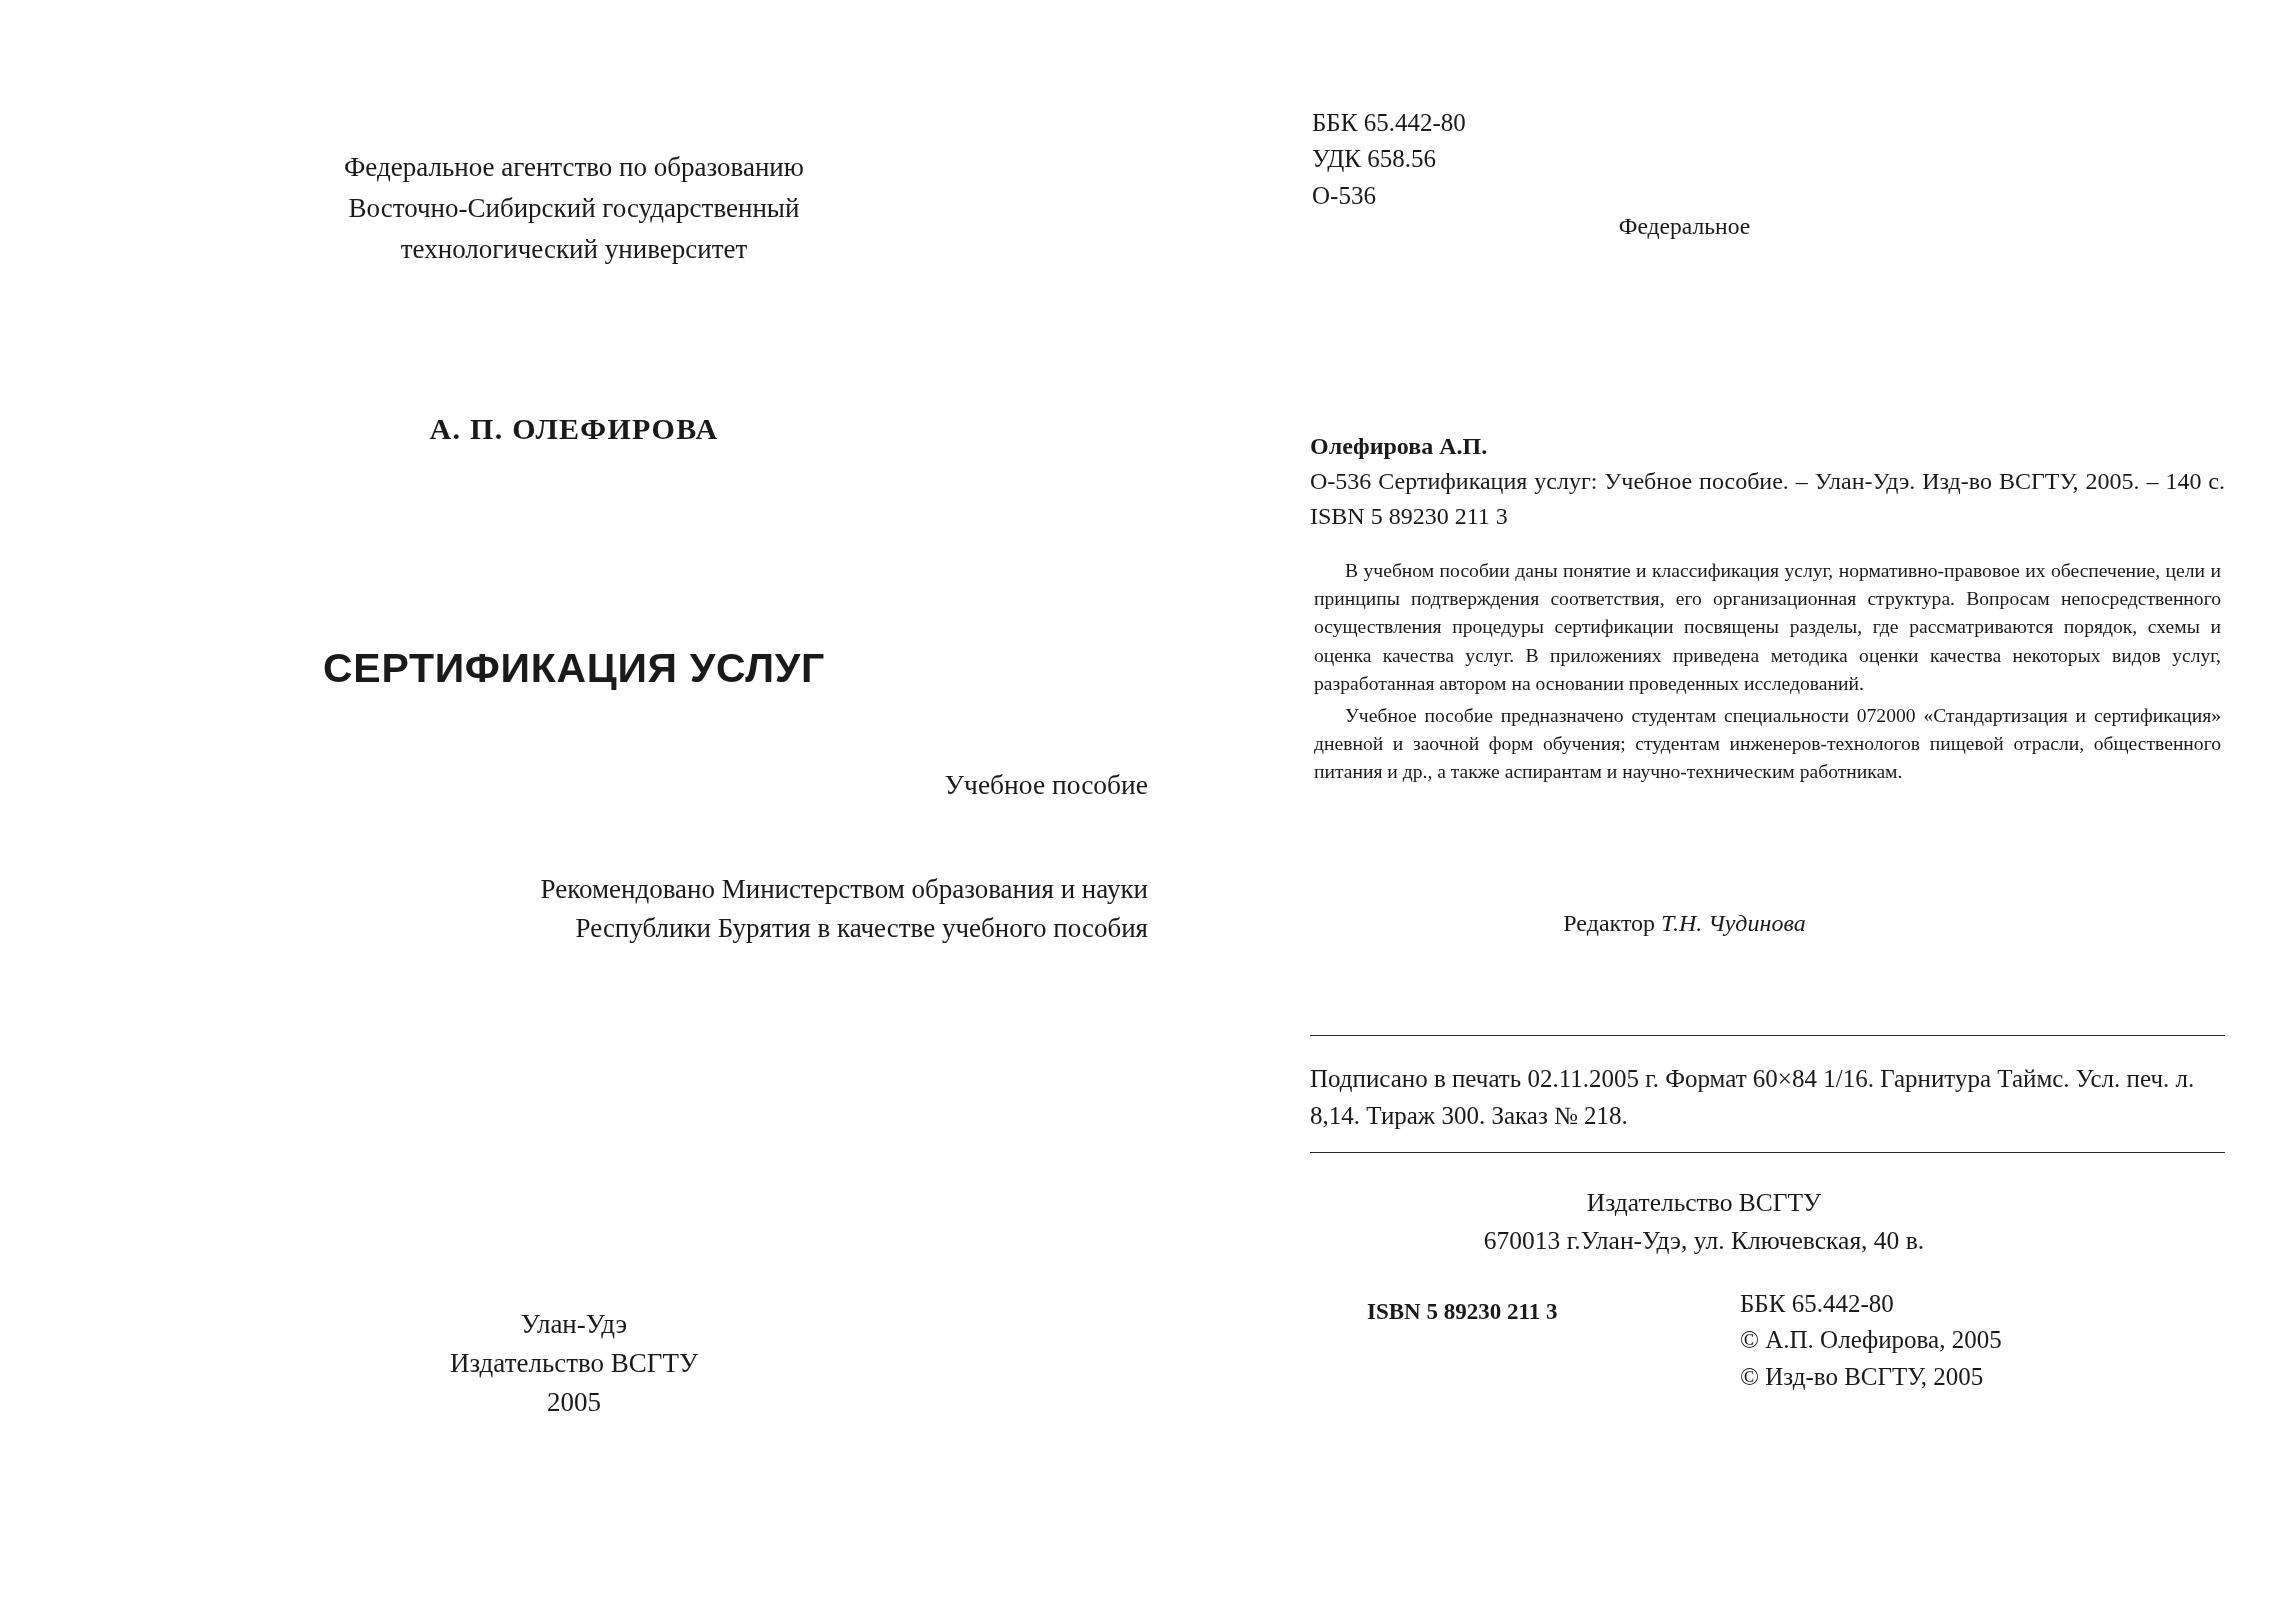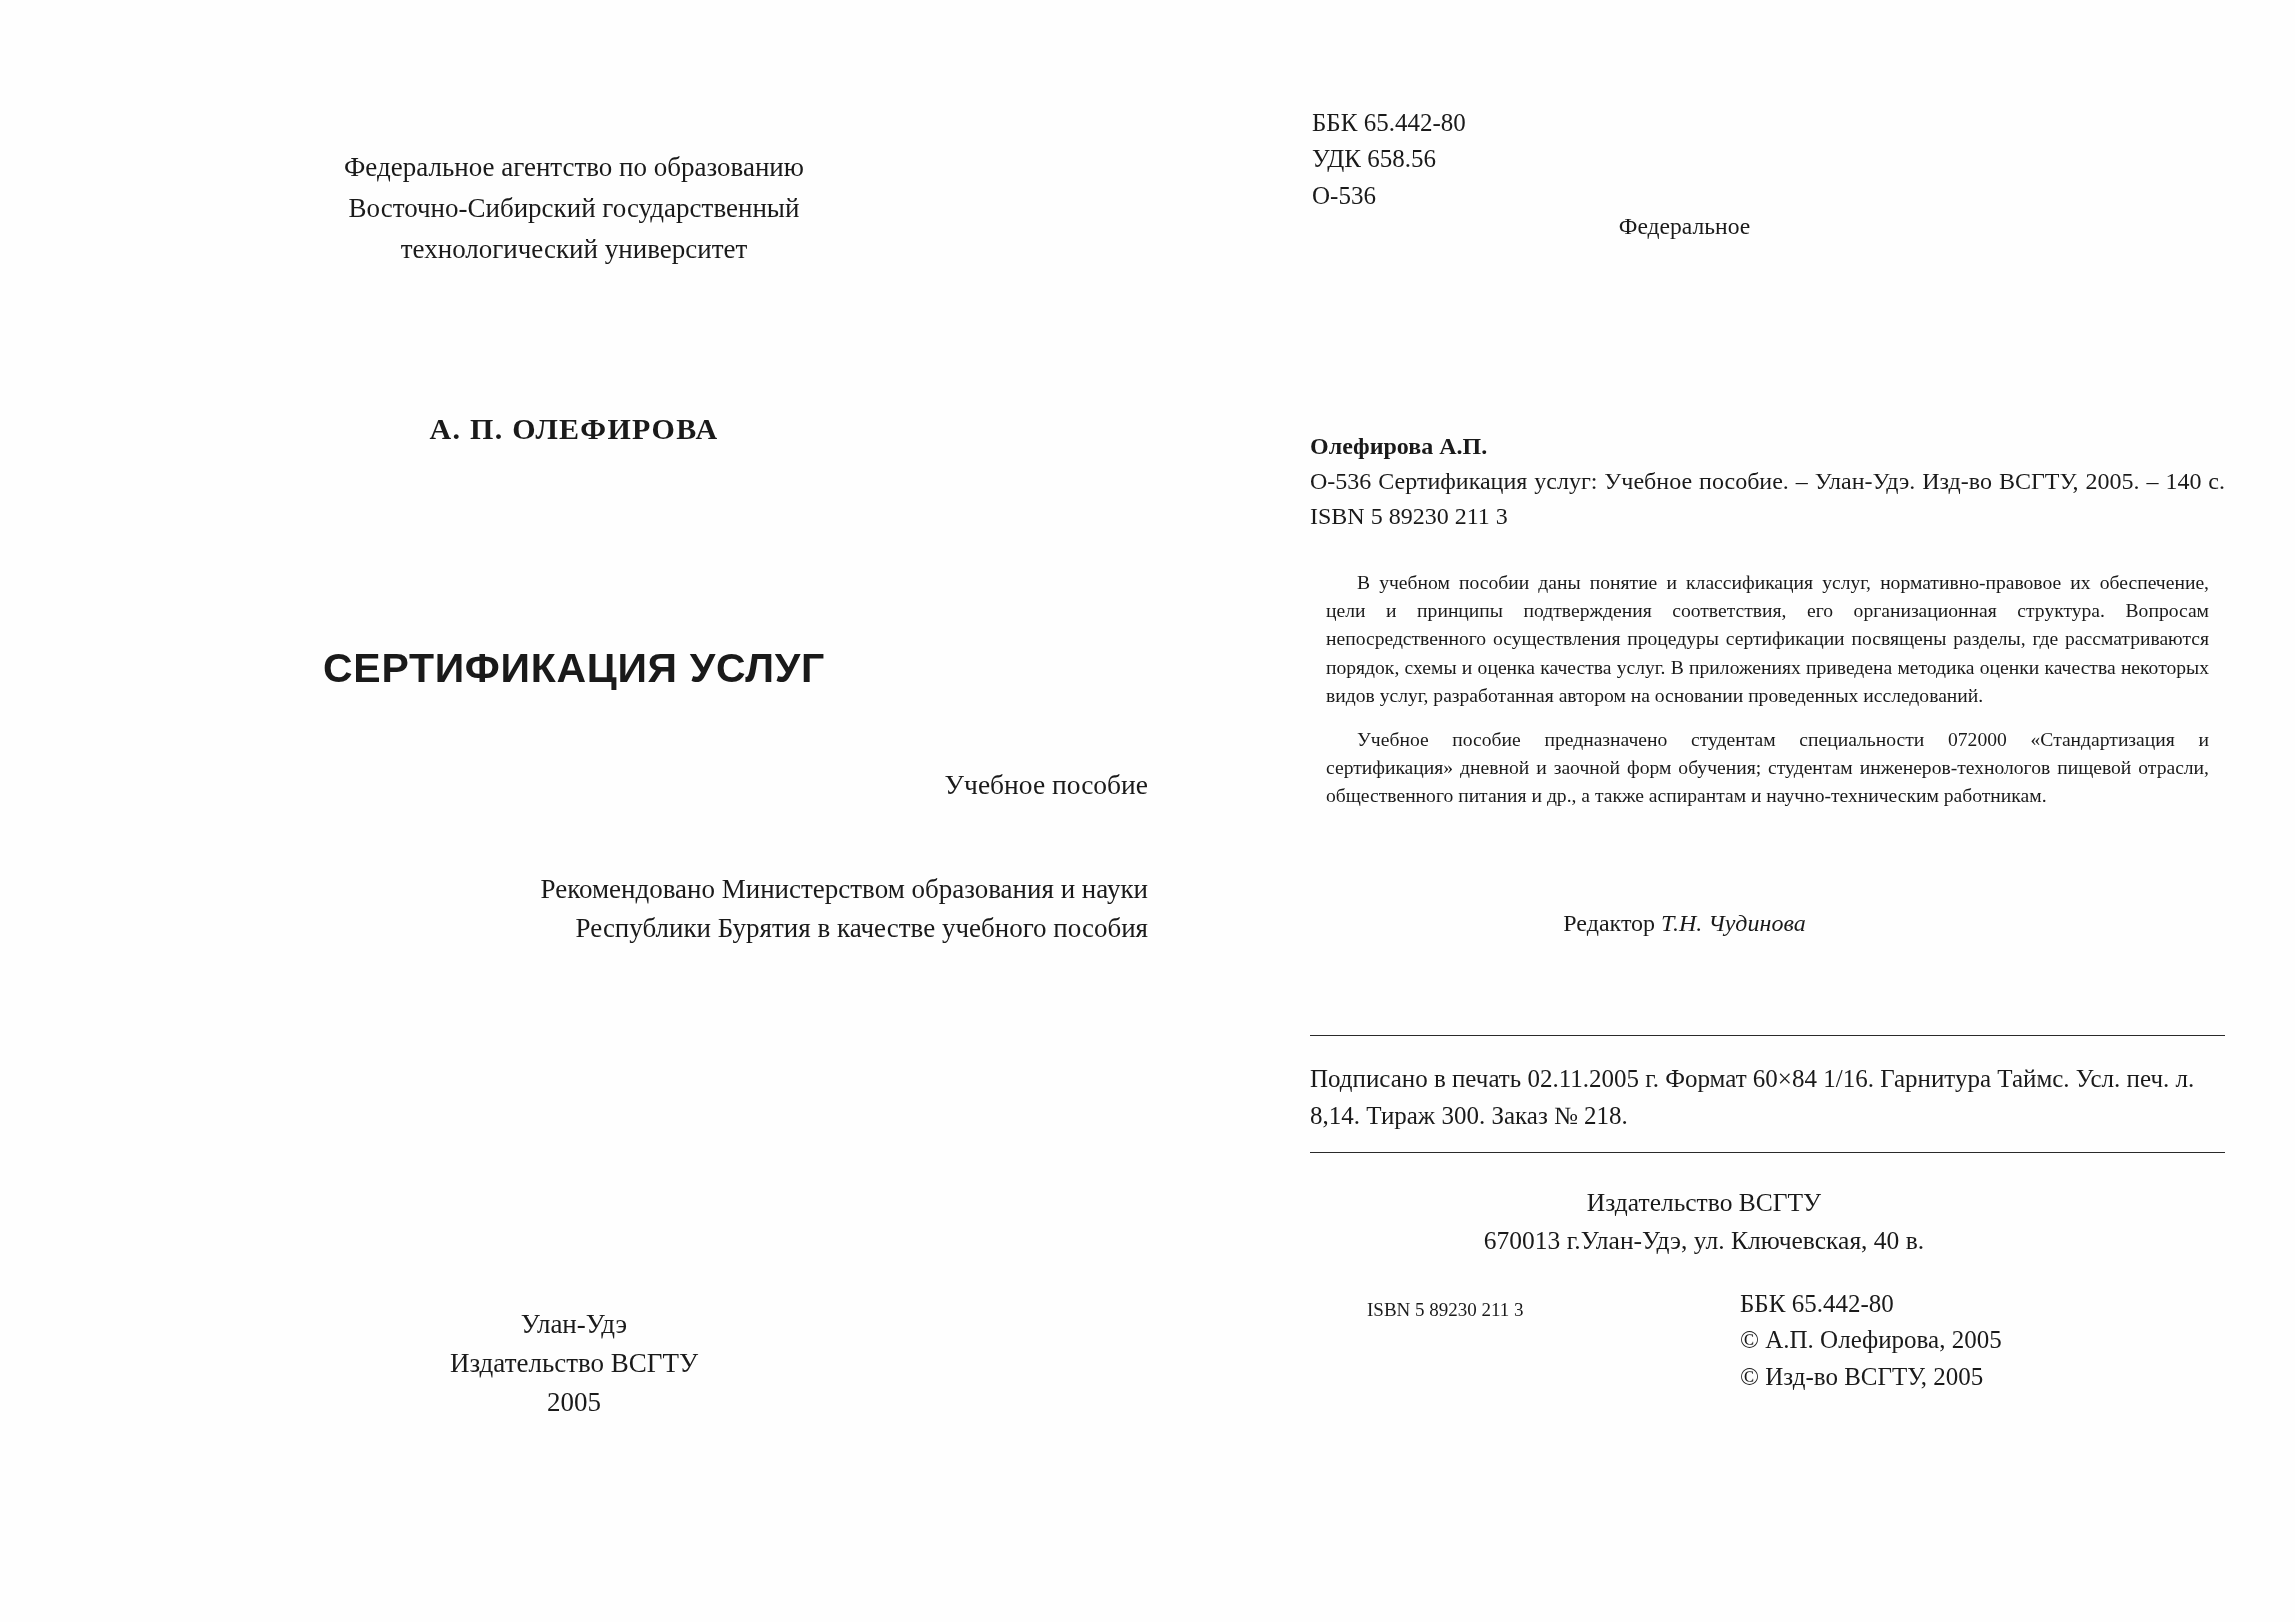--- a/index.html
+++ b/index.html
@@ -134,21 +134,21 @@
 
   .annotation {
     position: absolute;
     left: 162px;
     top: 553px;
     width: 915px;
     font-size: 19.6px;
     line-height: 1.44;
     text-align: justify;
   }
-  .annotation p { margin: 16px; text-indent: 31px; }
+  .annotation p { margin: 4px; text-indent: 31px; }
   .annotation p + p { margin-top: 1.3px; }
 
   .editor {
     position: absolute;
     left: 0;
     top: 910px;
     width: 1073px;
     text-align: center;
     font-size: 24px;
   }
@@ -178,21 +178,22 @@
     top: 1184px;
     width: 1112px;
     text-align: center;
     font-size: 25.5px;
     line-height: 1.5;
   }
   .isbn-small {
     position: absolute;
     left: 219px;
     top: 1299px;
-    font-size: 19px;
+    font-size: 23px;
+    font-weight: bold;
   }
   .copyright {
     position: absolute;
     left: 592px;
     top: 1286px;
     font-size: 25px;
     line-height: 1.45;
   }
 </style>
 </head>

